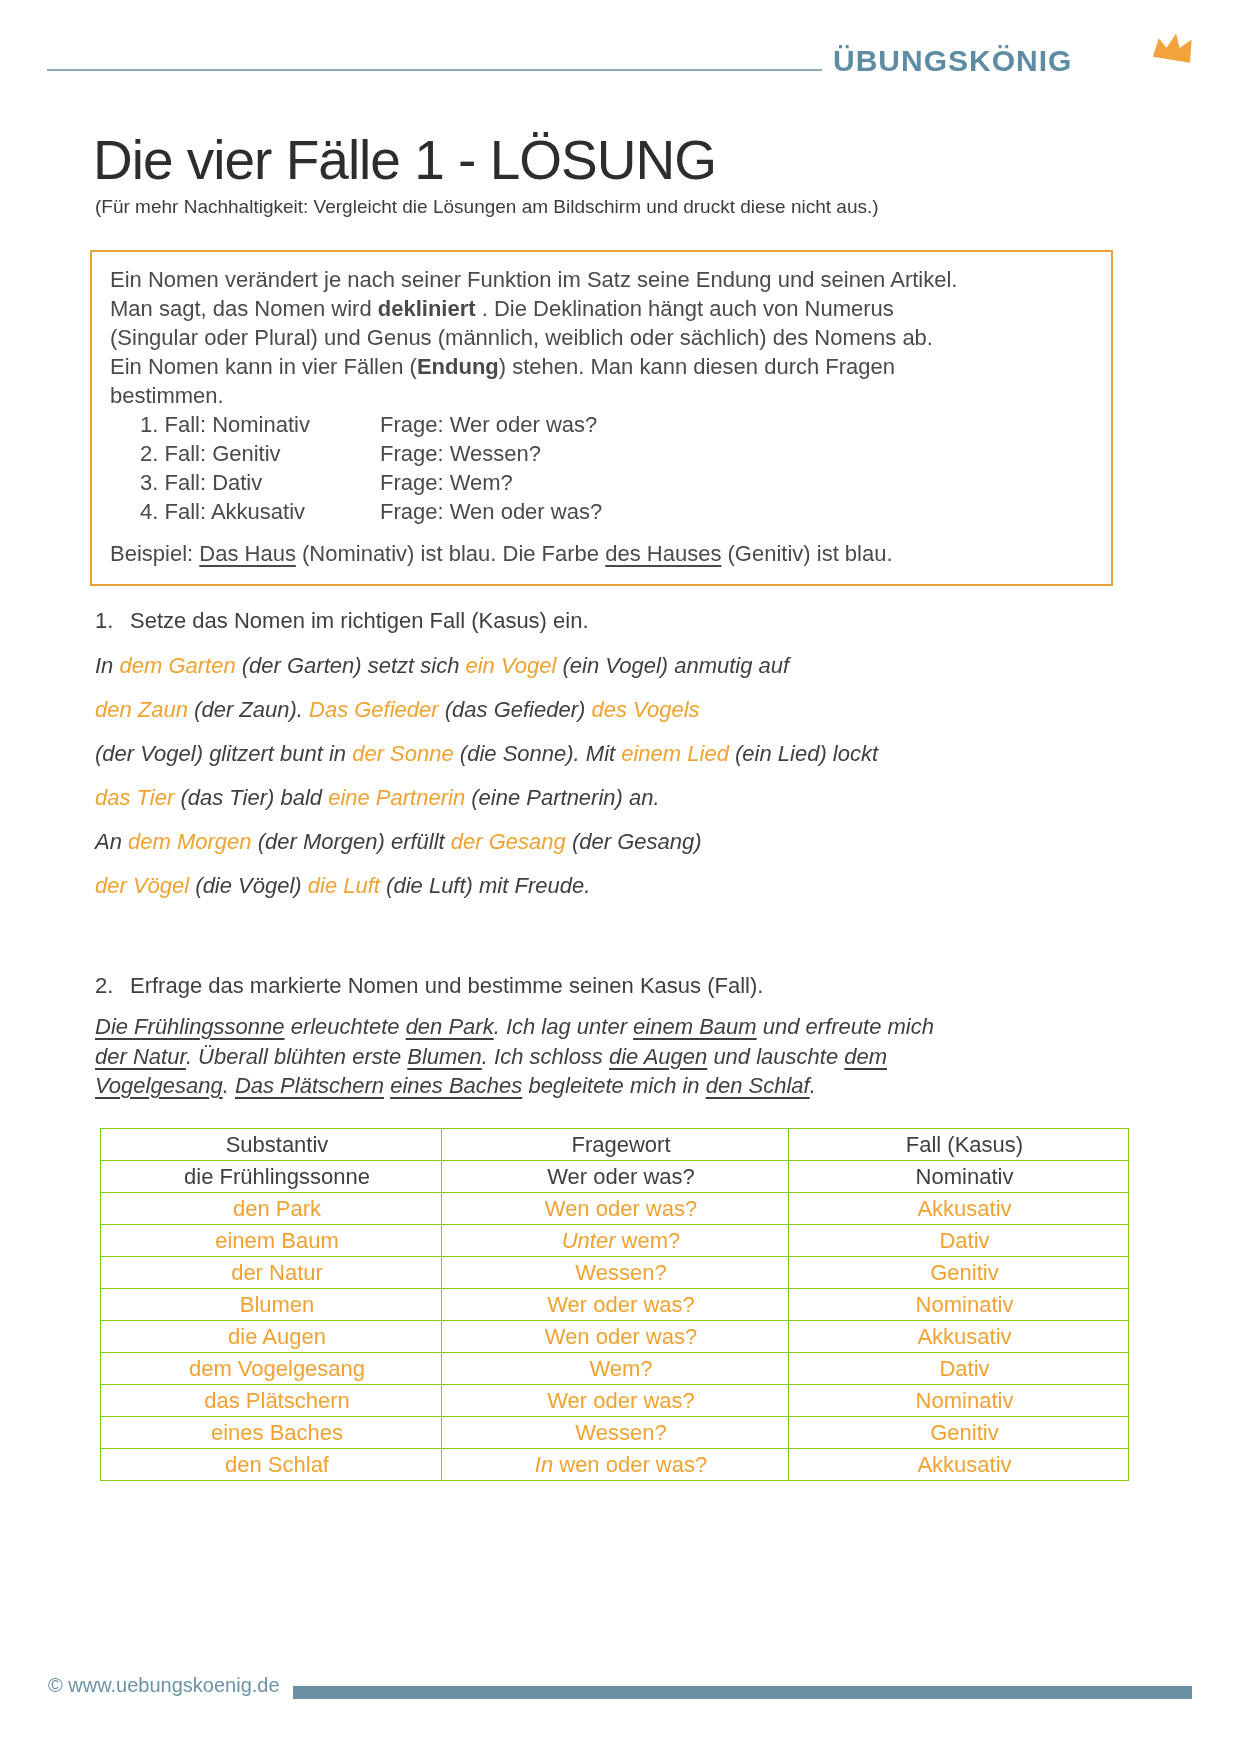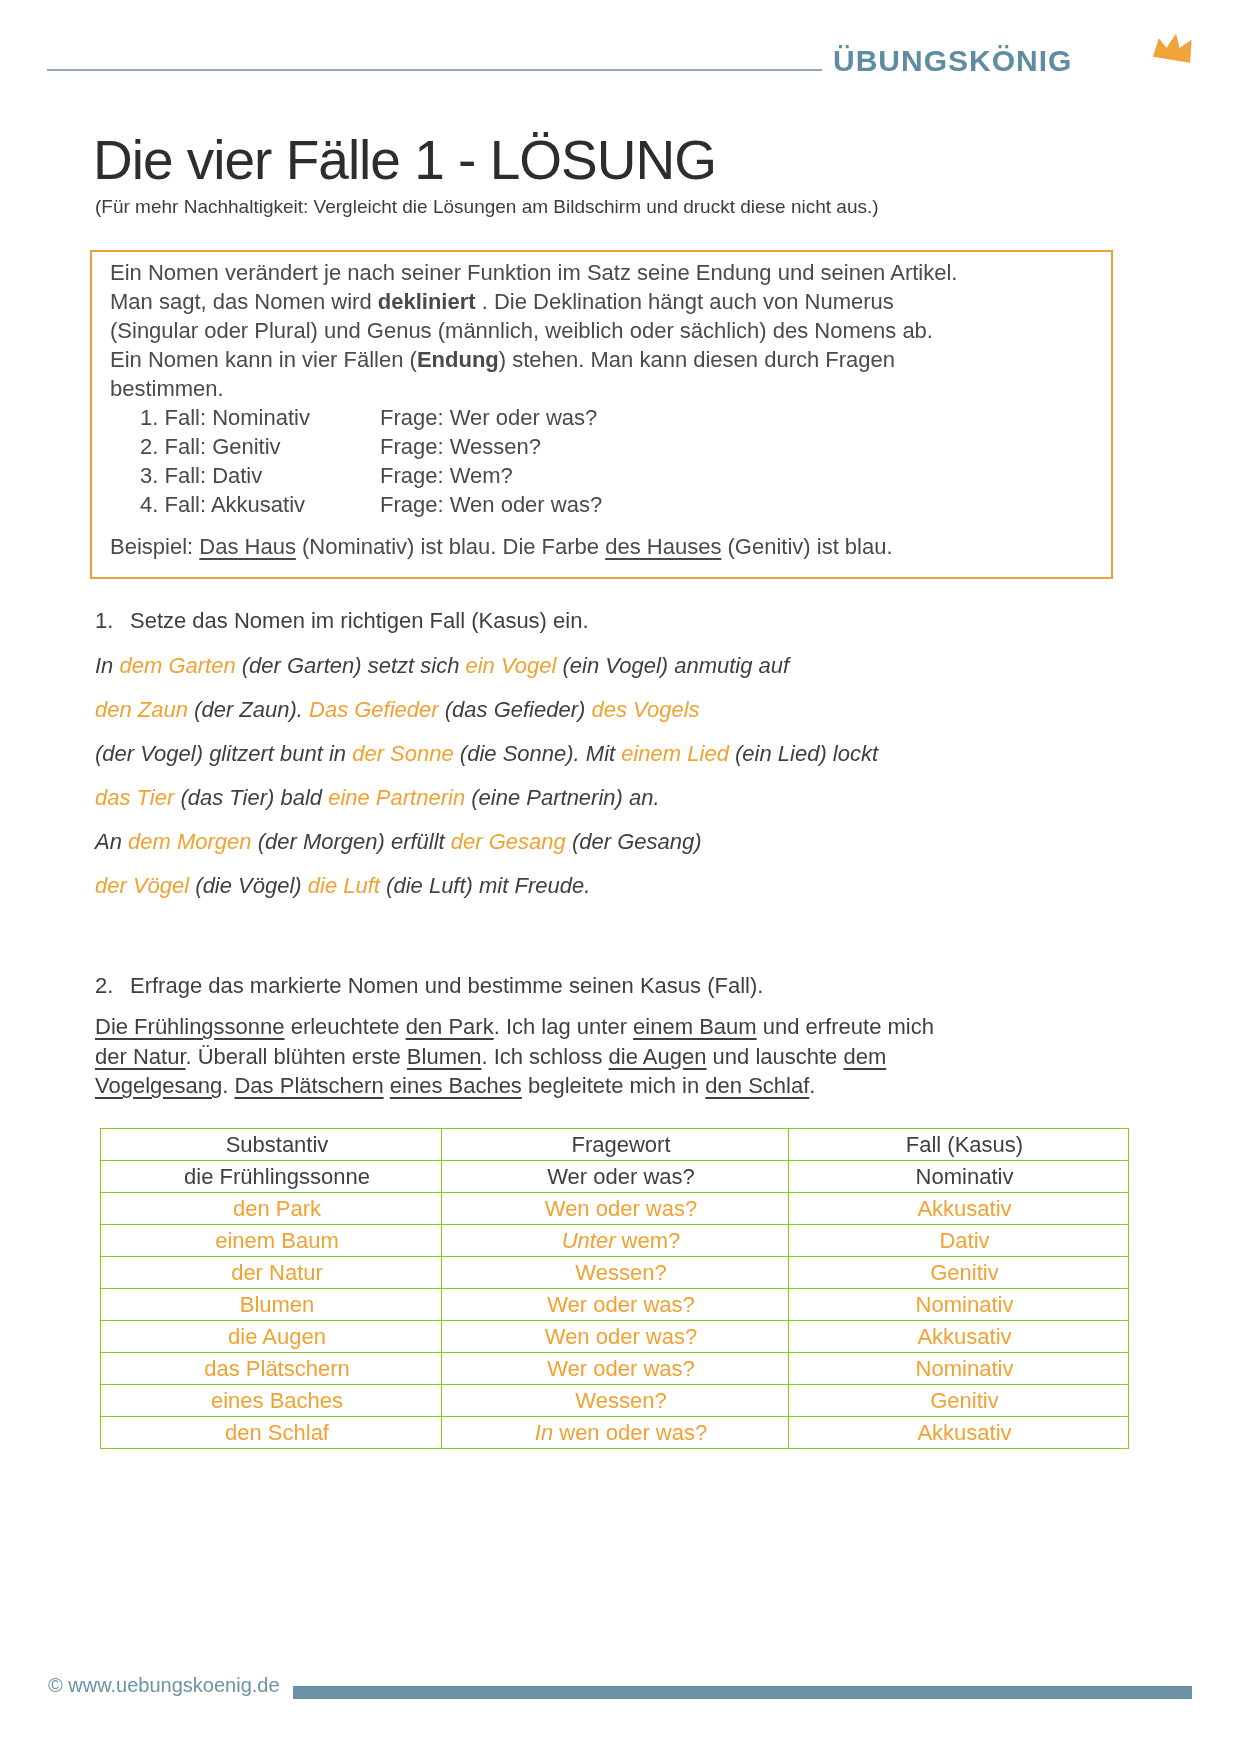--- a/index.html
+++ b/index.html
@@ -18,38 +18,38 @@
   .logo{left:833px;top:44px;font-size:30px;font-weight:bold;letter-spacing:1px;color:#5E8CA2;white-space:nowrap;}
   .crown{left:1151px;top:28px;width:44px;height:38px;transform:rotate(9deg);}
 
   
   .title{left:93px;top:128px;font-size:55px;color:#2d2d2d;letter-spacing:-1px;white-space:nowrap;}
   .subtitle{left:95px;top:196px;font-size:19px;color:#3d3d3d;white-space:nowrap;}
 
   
   .info-box{
     left:90px;top:250px;width:1023px;box-sizing:border-box;
-    border:2px solid #E8A23B;padding:6px 10px 16px 18px;
+    border:2px solid #E8A23B;padding:13px 10px 16px 18px;
     font-size:22px;line-height:29px;color:#4a4a4a;
   }
   .box-line{height:29px;white-space:nowrap;}
   .cases{margin-left:30px;}
   .case-row{height:29px;white-space:nowrap;}
   .case-fall{display:inline-block;width:240px;}
   .beispiel{margin-top:13px;height:29px;white-space:nowrap;}
 
   
   .exercise{font-size:22px;color:#3f3f3f;}
   .ex-heading{display:flex;height:29px;line-height:29px;white-space:nowrap;}
   .ex-number{width:35px;}
   .ex1{left:95px;top:606px;}
   .ex1 .ex-lines{margin-top:16px;}
   .ex1-line{height:29px;line-height:29px;white-space:nowrap;margin-bottom:15px;font-style:italic;}
   .ex2{left:95px;top:971px;}
-  .ex2 .ex-lines{margin-top:12px;}
+  .ex2 .ex-lines{margin-top:12px;font-style:italic;}
   .ex2-line{height:29.5px;line-height:29.5px;white-space:nowrap;}
 
   
   table.kasus{
     left:100px;top:1128px;width:1028px;border-collapse:collapse;
     font-size:22px;color:#3f3f3f;table-layout:fixed;
   }
   table.kasus th,table.kasus td{
     border:1px solid #84cc16;font-weight:normal;text-align:center;
     padding:2px 0 2px 12px;height:27px;white-space:nowrap;overflow:hidden;
@@ -157,20 +157,25 @@
         <td><span>Blumen</span></td>
         <td><span>Wer oder was?</span></td>
         <td><span>Nominativ</span></td>
       </tr>
       <tr class="answer">
         <td><span>die Augen</span></td>
         <td><span>Wen oder was?</span></td>
         <td><span>Akkusativ</span></td>
       </tr>
       <tr class="answer">
+        <td><span>dem Vogelgesang</span></td>
+        <td><span>Wem?</span></td>
+        <td><span>Dativ</span></td>
+      </tr>
+      <tr class="answer">
         <td><span>das Plätschern</span></td>
         <td><span>Wer oder was?</span></td>
         <td><span>Nominativ</span></td>
       </tr>
       <tr class="answer">
         <td><span>eines Baches</span></td>
         <td><span>Wessen?</span></td>
         <td><span>Genitiv</span></td>
       </tr>
       <tr class="answer">

